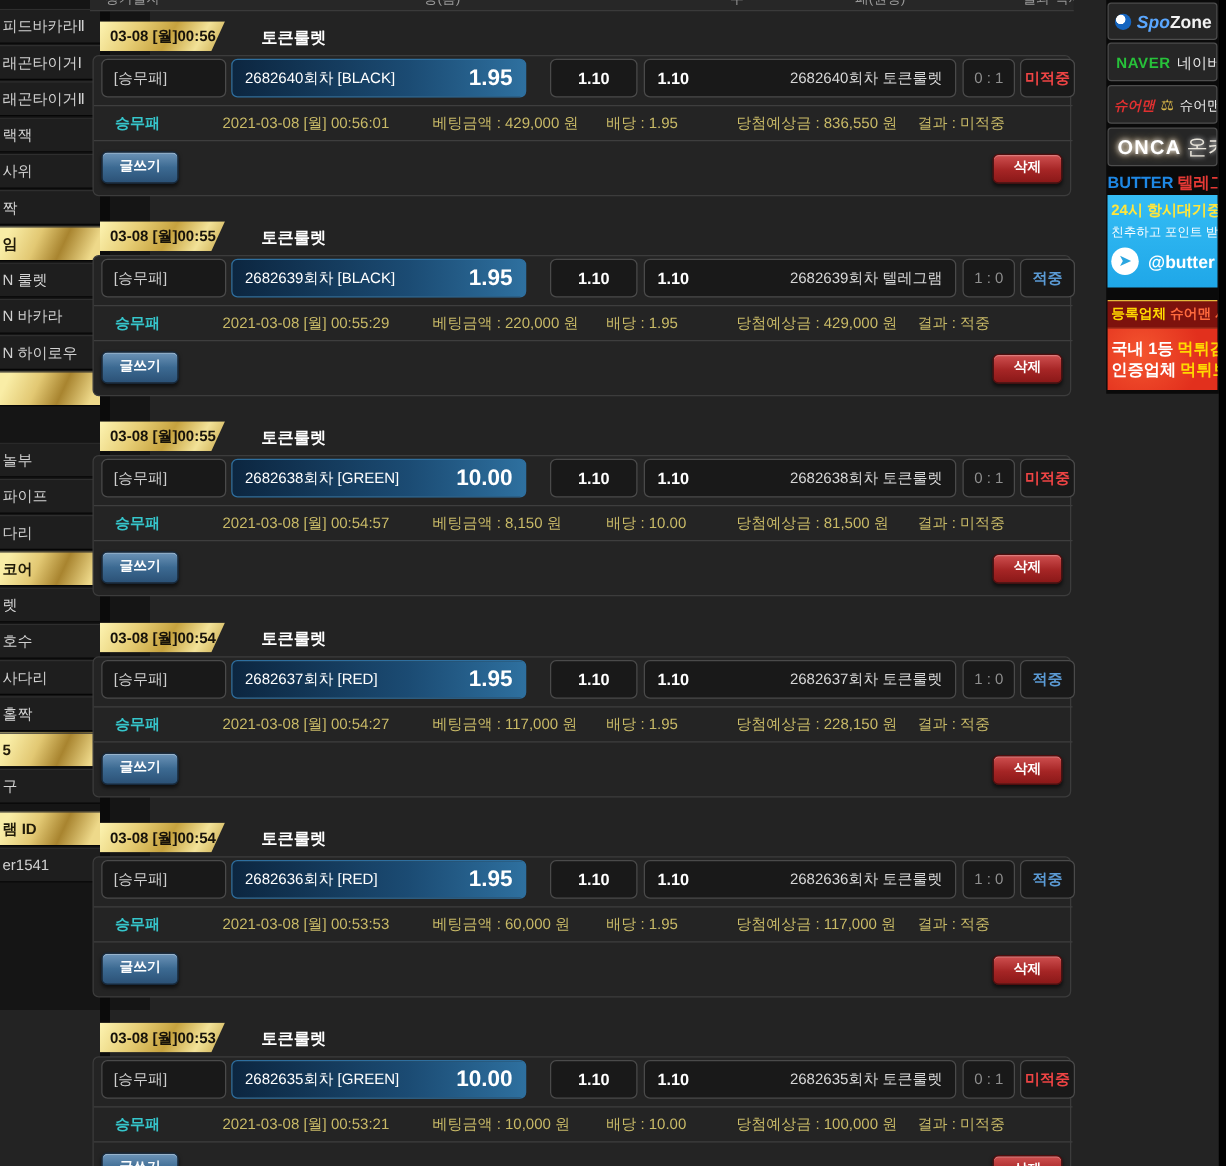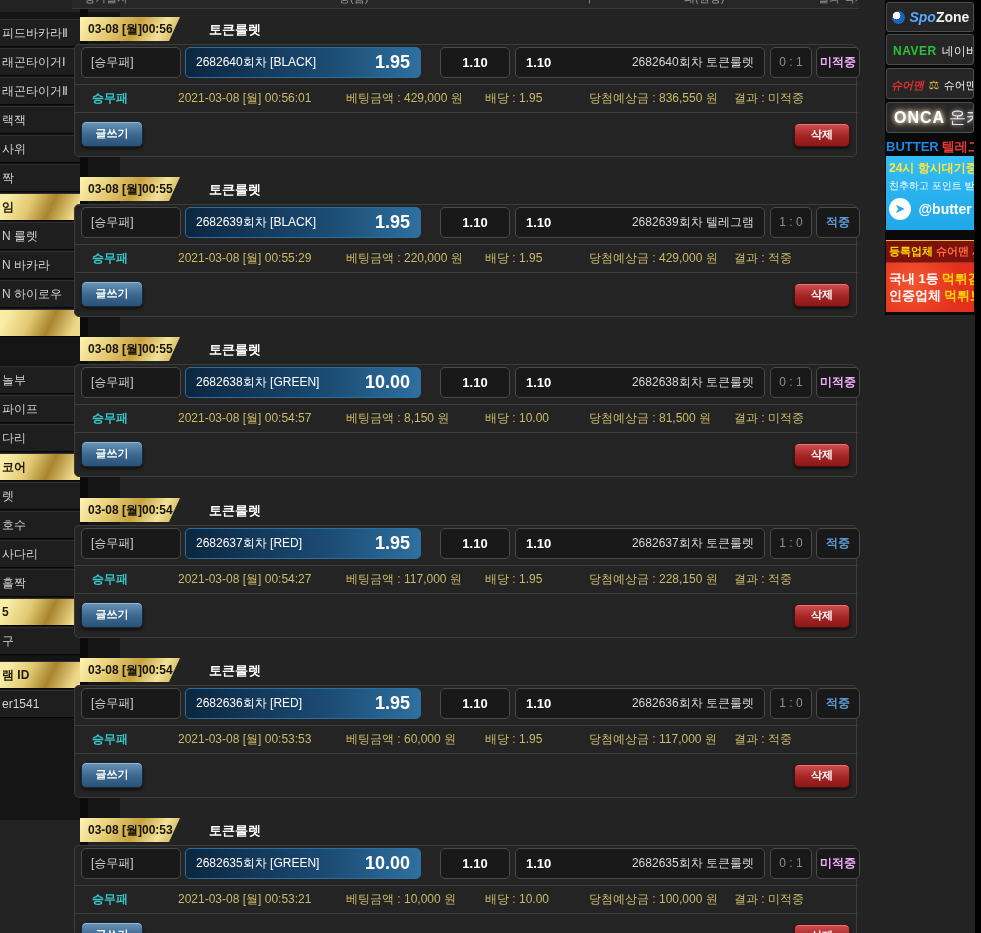--- a/index.html
+++ b/index.html
@@ -1,20 +1,20 @@
 <!DOCTYPE html>
 <html><head>
 <meta charset="utf-8">
 <style>
   html,body{margin:0;padding:0;background:#000;}
   #screen{position:relative;width:981px;height:933px;overflow:hidden;background:#232323;
           font-family:"Liberation Sans",sans-serif;}
 
   
-  #sidebar{position:absolute;left:0;top:12px;width:80px;height:808px;background:#151515;padding-left:40px;}
+  #sidebar{position:absolute;left:0;top:0;width:80px;height:808px;background:#151515;padding-left:40px;}
   #sidebar-gap{position:absolute;left:80px;top:0;width:8px;height:933px;background:#0b0b0b;}
   .side-item{position:absolute;left:0;width:80px;height:28px;line-height:28px;
              background:#1e1e1e;border-bottom:1px solid #060606;box-shadow:inset 0 1px 0 #2e2e2e;
              color:#d2d2d2;font-size:12px;padding-left:2px;box-sizing:border-box;
              white-space:nowrap;overflow:hidden;}
   .side-item.gold{background:linear-gradient(115deg,#f9eda6 10%,#e2c873 38%,#a8842f 62%,#eed98a 90%);
                   color:#201a08;font-weight:bold;}
 
   
   #content{position:absolute;left:72px;top:0;width:787px;height:933px;}
@@ -40,21 +40,21 @@
   .bx-pick{left:104px;width:236px;border-color:#2e6f9f;
            background:linear-gradient(90deg,#0c2640 0%,#1b4b73 60%,#2e709f 100%);color:#fff;
            padding:0 10px;}
   .bx-pick .odds{float:right;font-weight:bold;font-size:18px;}
   .bx-draw{left:359px;width:70px;text-align:center;color:#fff;font-weight:bold;font-size:13px;}
   .bx-away{left:434px;width:250px;padding:0 10px;color:#d8d8d8;}
   .bx-away .odds{float:left;font-weight:bold;font-size:13px;color:#fff;}
   .bx-away .rlabel{float:right;}
   .bx-score{left:689px;width:42px;text-align:center;color:#8f8f8f;}
   .bx-status{left:735px;width:44px;text-align:center;font-weight:bold;}
-  .bx-status.miss{color:#f0abfc;}
+  .bx-status.miss{color:#ef4444;}
   .bx-status.hit{color:#5b9bd5;}
 
   .detail-row{position:absolute;left:0;top:39px;width:783px;height:29px;box-sizing:border-box;
               border-top:1px solid #3e3e3e;border-bottom:1px solid #3e3e3e;font-size:12px;line-height:27px;}
   .detail-row span{position:absolute;white-space:nowrap;color:#c9ba67;}
   .d-market{left:17px;color:#36c6cb !important;font-weight:bold;}
   .d-date{left:103px;}
   .d-bet{left:271px;}
   .d-odds{left:410px;}
   .d-expect{left:514px;}

